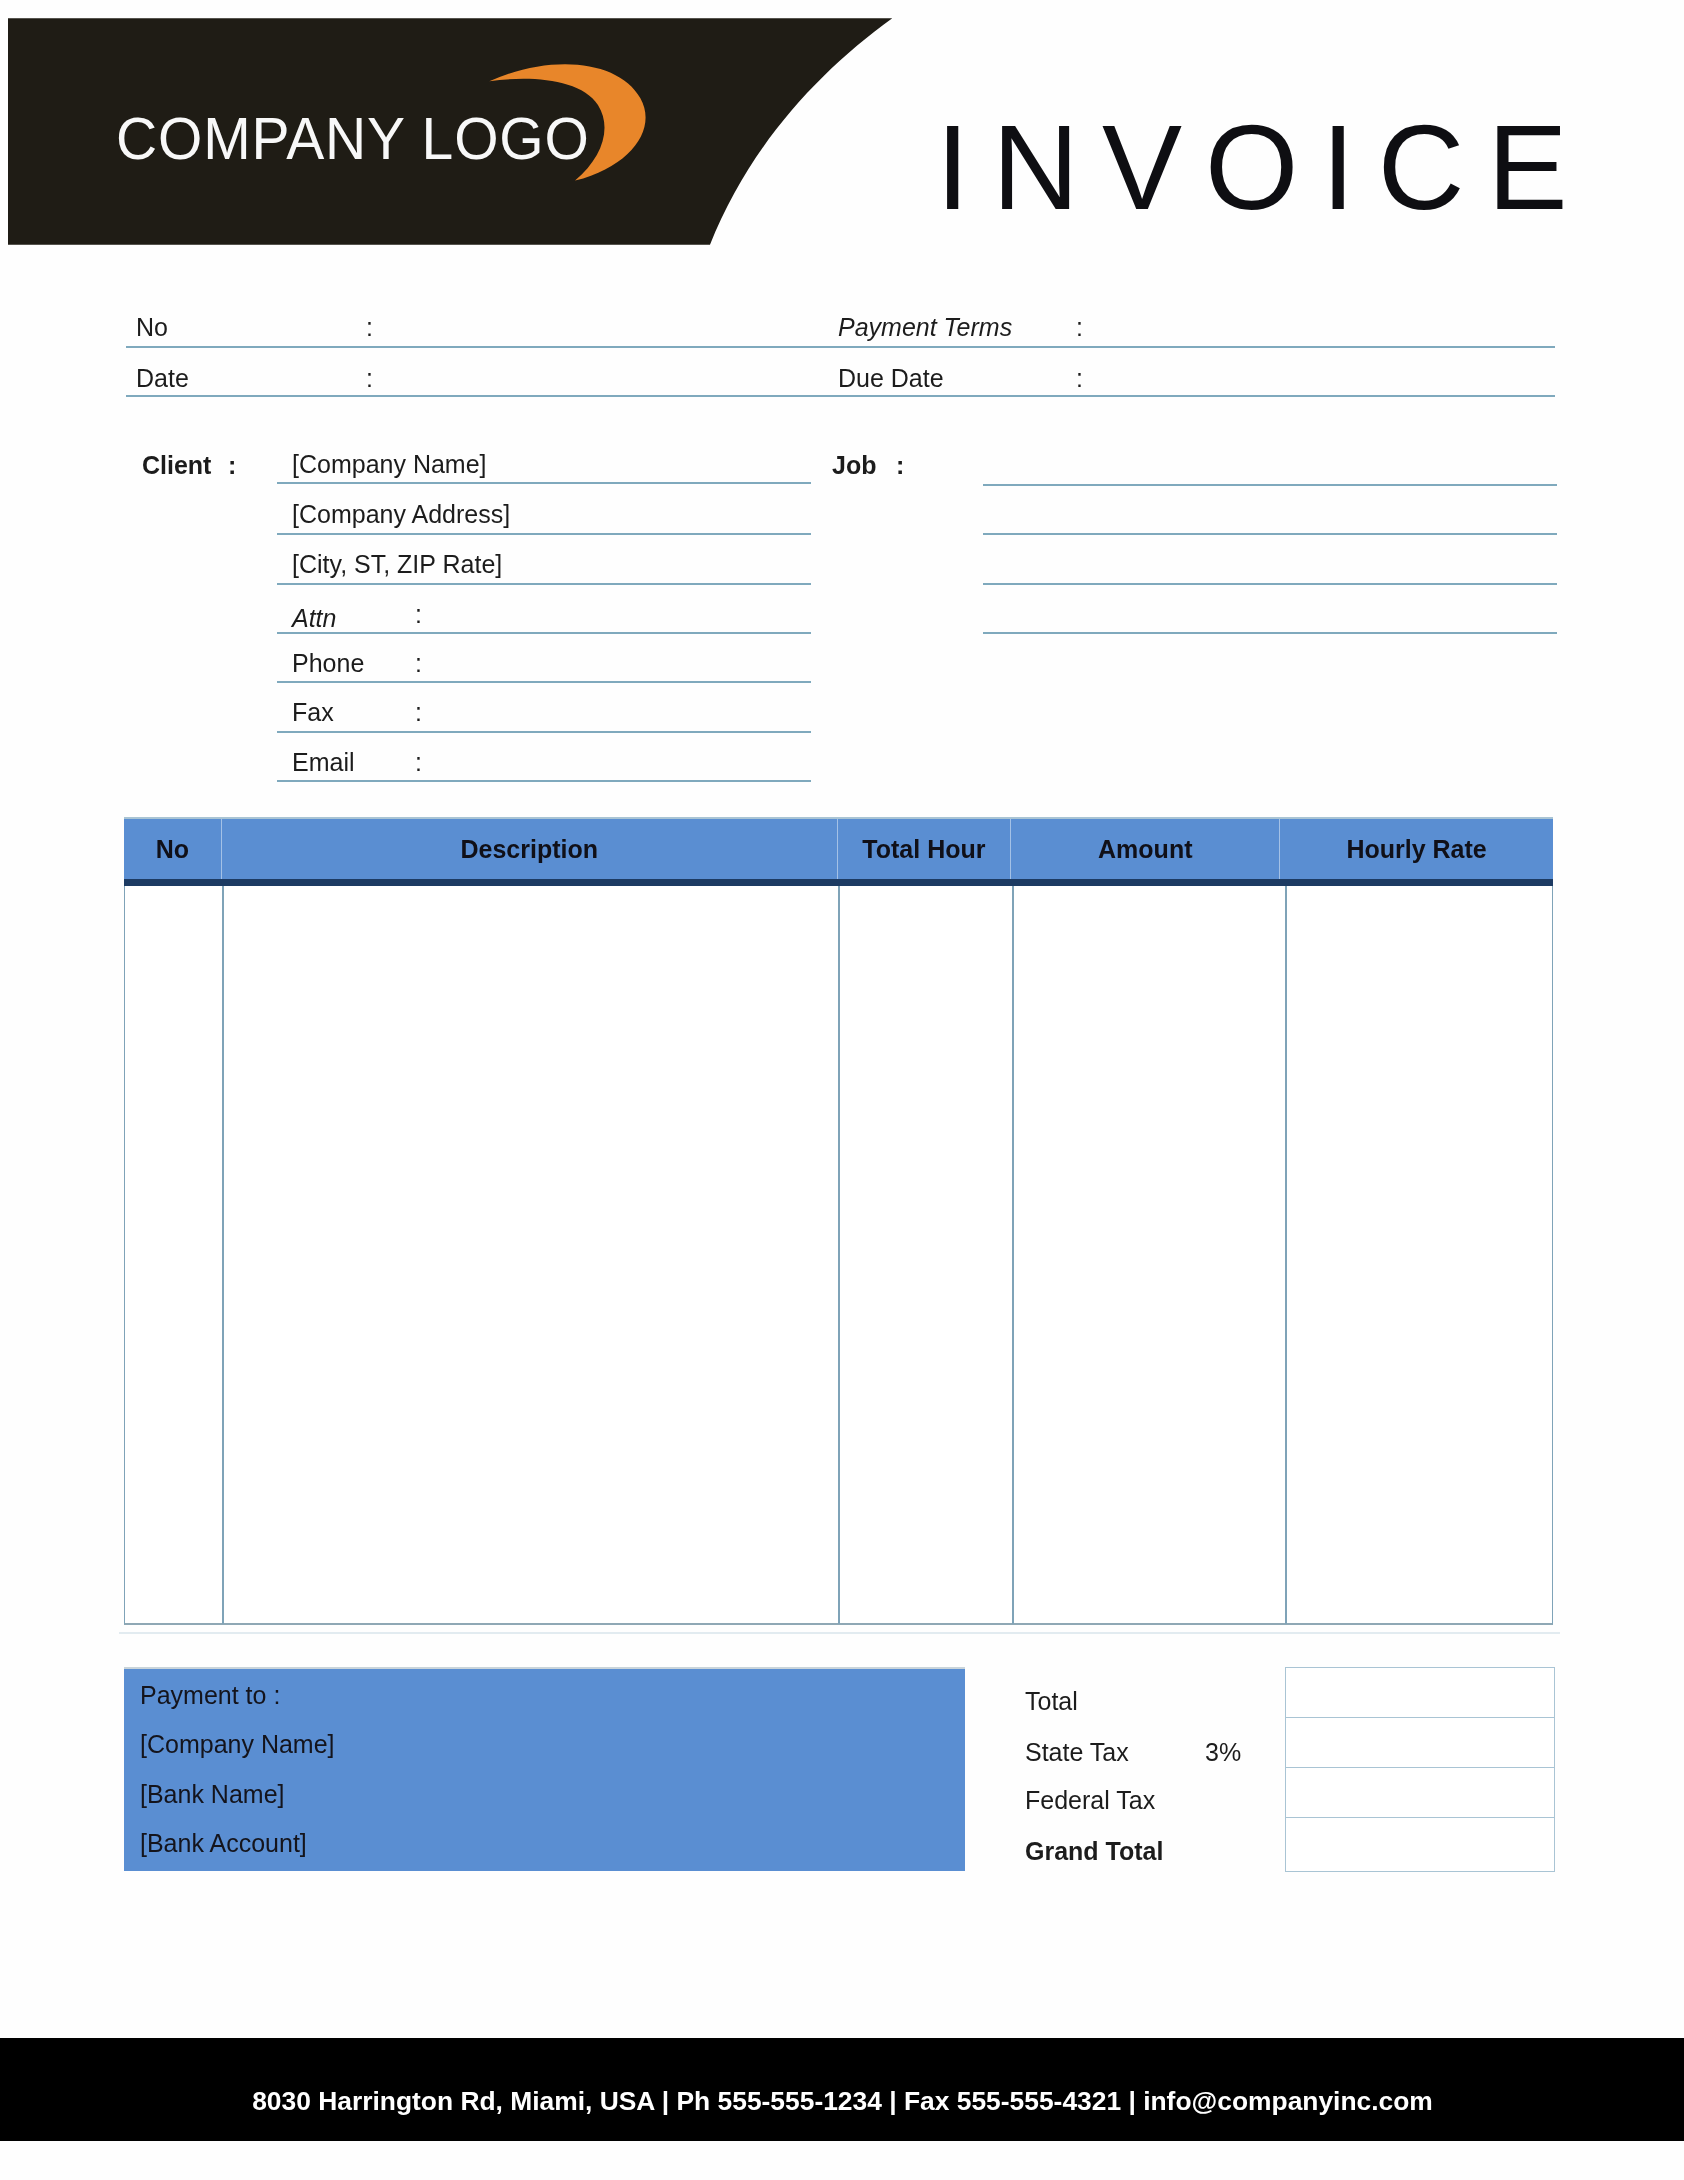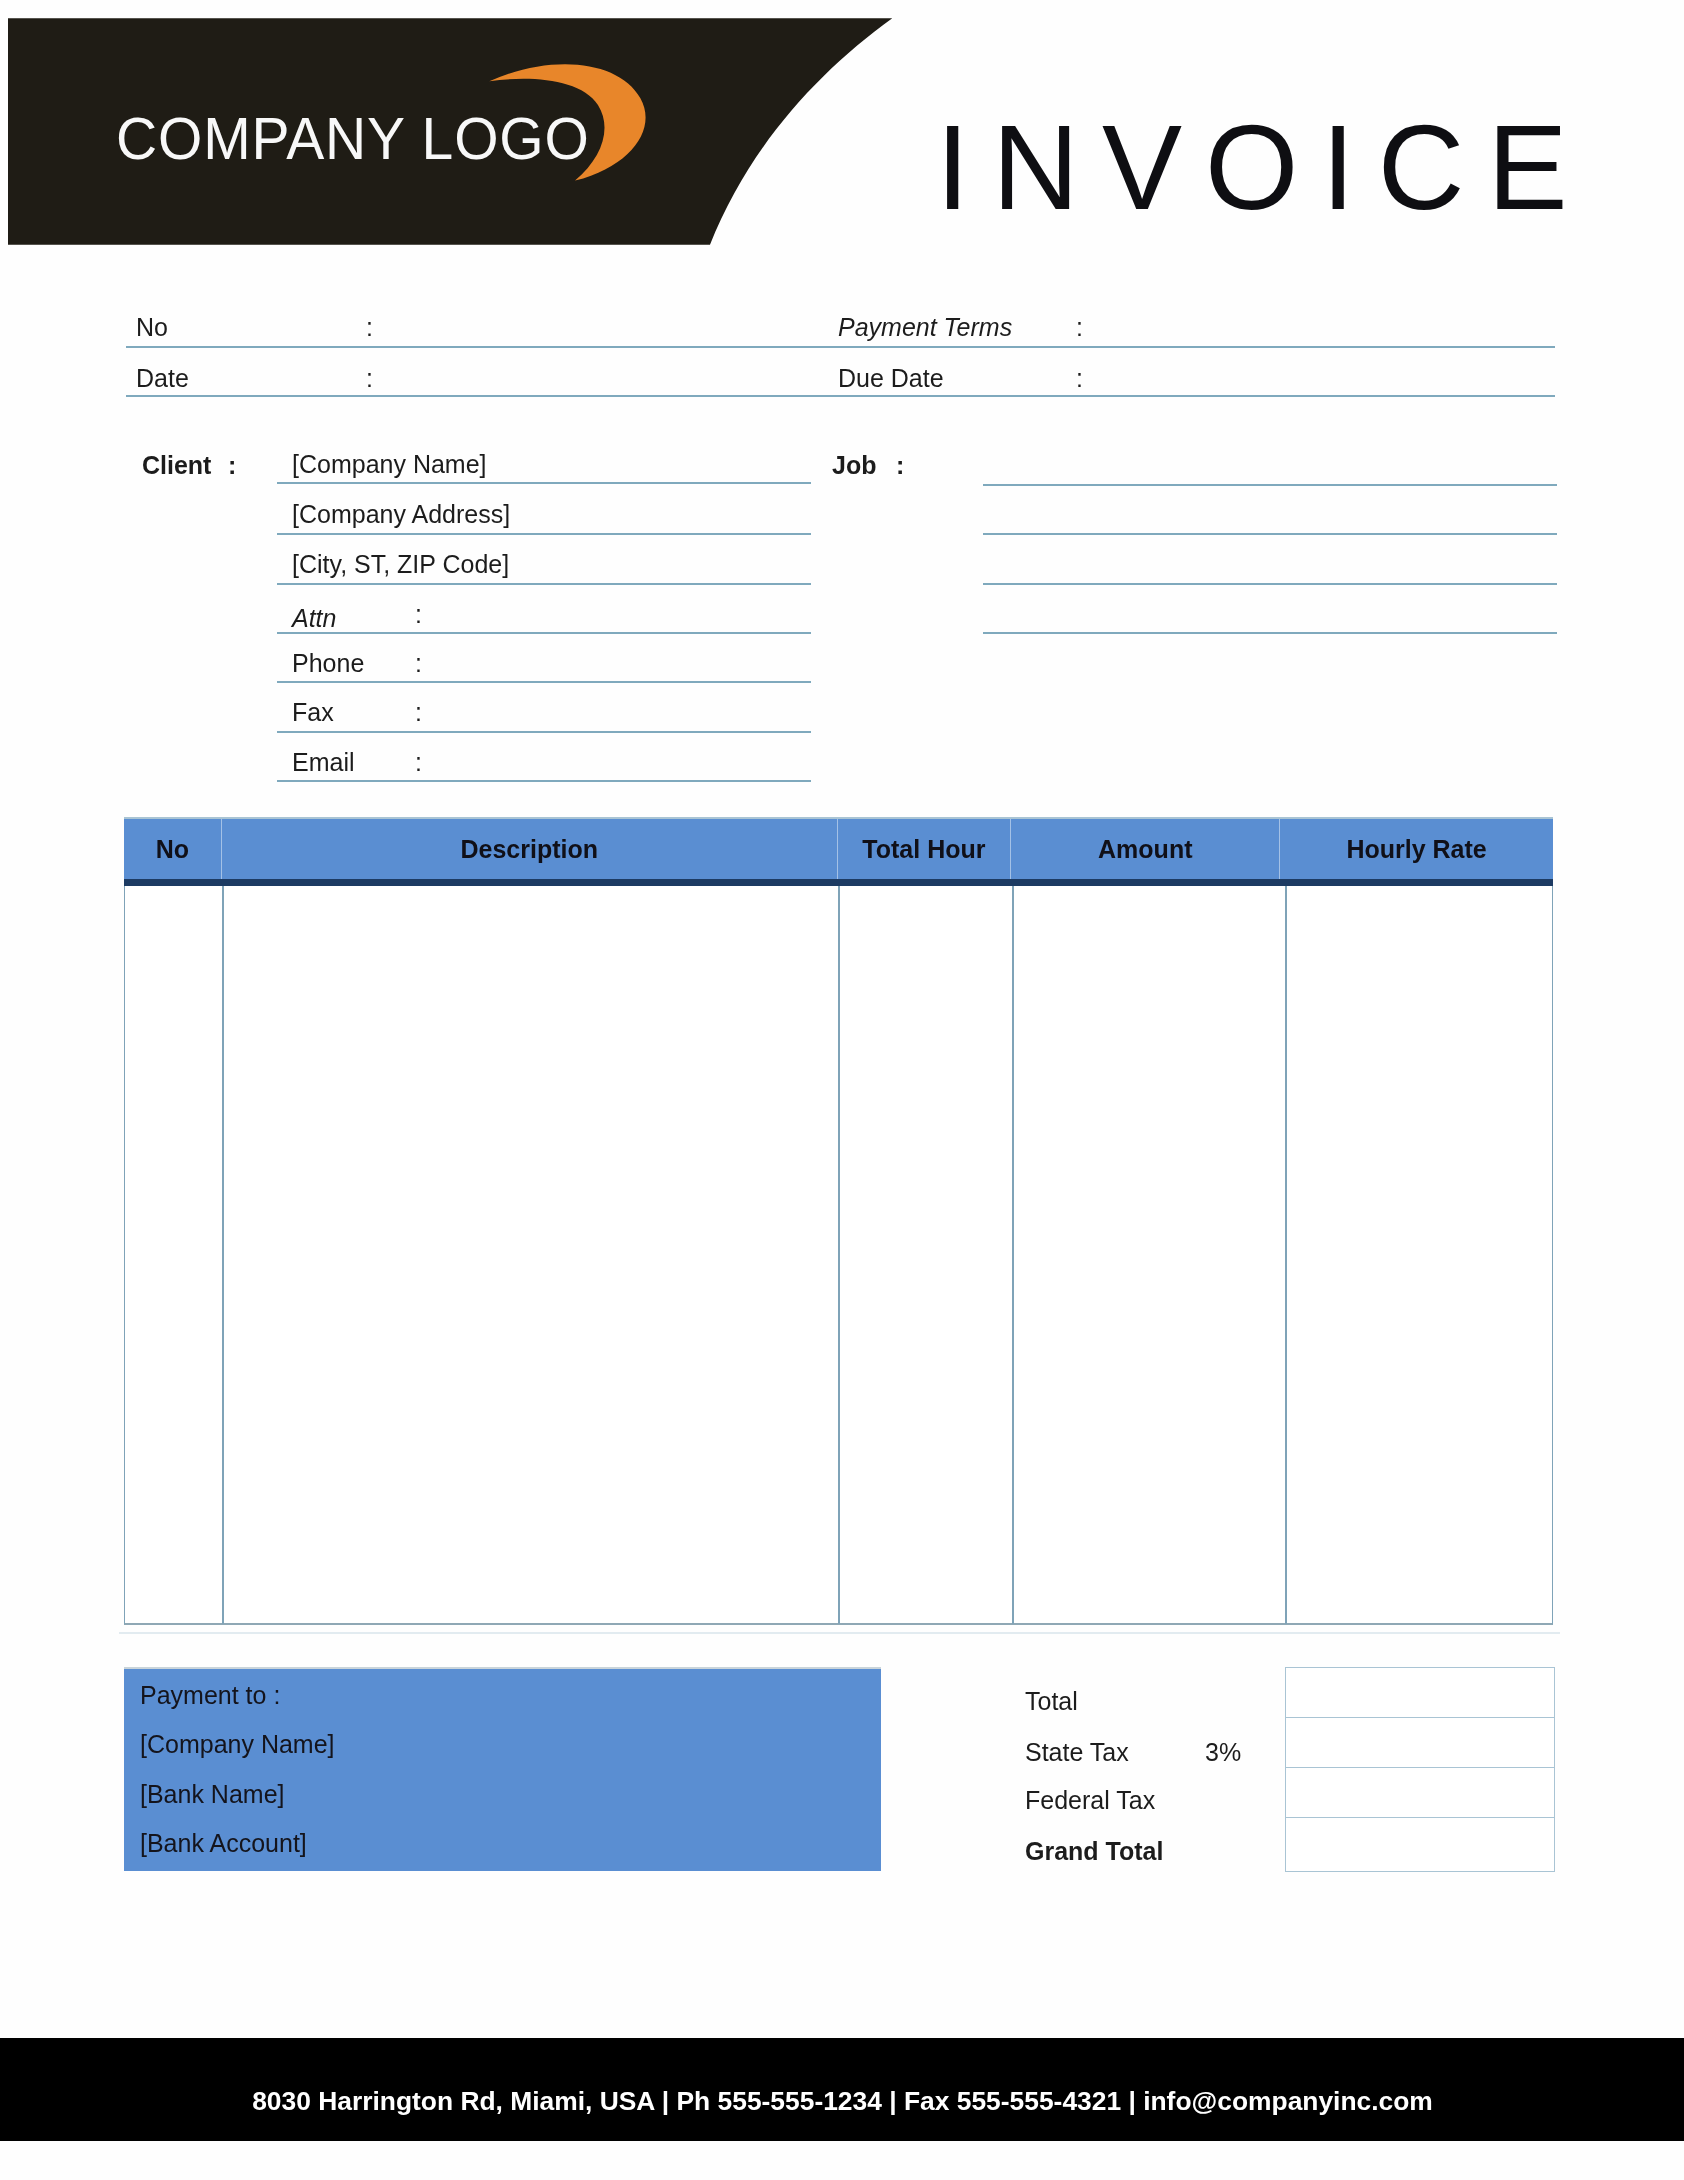--- a/index.html
+++ b/index.html
@@ -38,21 +38,21 @@
   .tbl-navy{position:absolute;left:124px;top:879px;width:1429px;height:6.8px;background:#1d3b63;}
   .tbl-body{
     position:absolute;left:124px;top:886px;width:1429px;height:739px;background:#fff;
     border-left:1.7px solid #7fa3b8;border-right:1.7px solid #7fa3b8;border-bottom:2.6px solid #8fa8b5;
     box-sizing:border-box;
   }
   .vline{position:absolute;top:886px;height:738px;width:1.7px;background:#7fa3b8;}
   .hairline{position:absolute;left:119px;top:1632px;width:1441px;height:1.7px;background:#e2ebf0;}
   
   .paybox{
-    position:absolute;left:124px;top:1667px;width:757px;height:204px;
+    position:absolute;left:124px;top:1667px;width:841px;height:204px;
     background:#5a8ed2;border-top:2.6px solid #c9d4da;box-sizing:border-box;
   }
   .paybox .pline{position:absolute;left:16px;font-size:25px;line-height:29px;color:#14141c;white-space:nowrap;}
   .totboxes{
     position:absolute;left:1285px;top:1667px;width:270px;height:205px;
     border:1.7px solid #a9c4d4;box-sizing:border-box;background:#fff;
   }
   .totboxes .trow{box-sizing:border-box;height:50px;border-bottom:1.7px solid #a9c4d4;font-size:24px;line-height:49px;padding-left:8.5px;color:#1c1c1c;}
   .totboxes .trow:last-child{border-bottom:none;height:49px;}
   
@@ -95,21 +95,21 @@
 
   <span class="lbl b" style="left:142px;top:451px;">Client</span>
   <span class="lbl b" style="left:228px;top:451px;">:</span>
 
   <span class="lbl" style="left:292px;top:450px;">[Company Name]</span>
   <div class="fline" style="left:277px;top:482px;width:534px;"></div>
 
   <span class="lbl" style="left:292px;top:500px;">[Company Address]</span>
   <div class="fline" style="left:277px;top:533px;width:534px;"></div>
 
-  <span class="lbl" style="left:292px;top:550px;">[City, ST, ZIP Code]</span>
+  <span class="lbl" style="left:292px;top:550px;">[City, ST, ZIP Rate]</span>
   <div class="fline" style="left:277px;top:583px;width:534px;"></div>
 
   <span class="lbl" style="left:292px;top:604px;font-style:italic;">Attn</span>
   <span class="lbl" style="left:415px;top:600px;">:</span>
   <span class="lbl" style="left:443px;top:600px;"></span>
   <div class="fline" style="left:277px;top:632px;width:534px;"></div>
 
   <span class="lbl" style="left:292px;top:649px;">Phone</span>
   <span class="lbl" style="left:415px;top:649px;">:</span>
   <span class="lbl" style="left:443px;top:649px;"></span>

